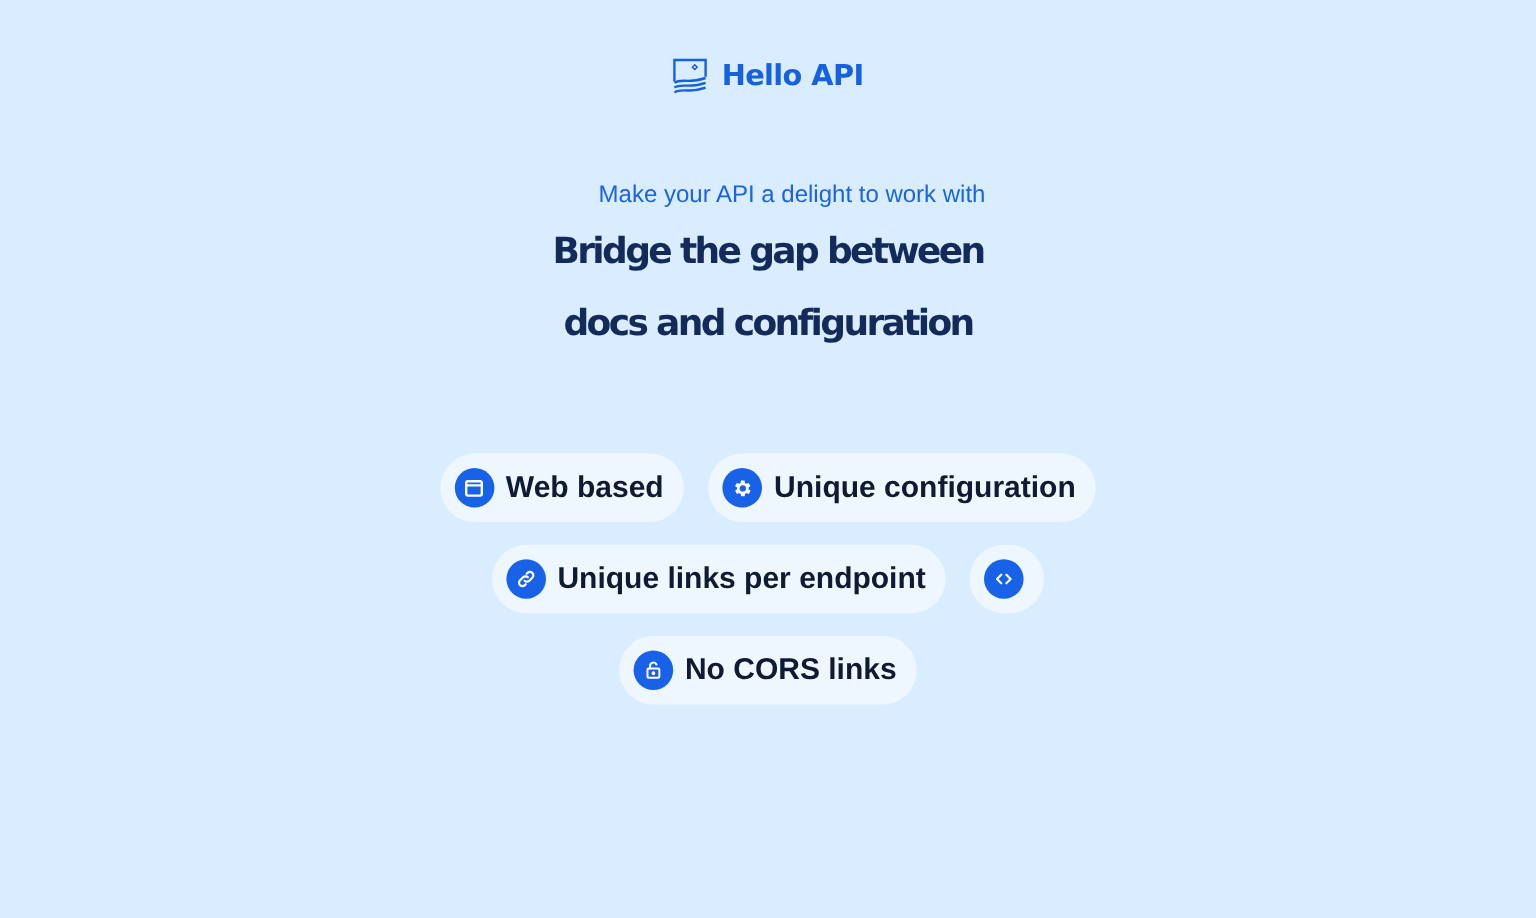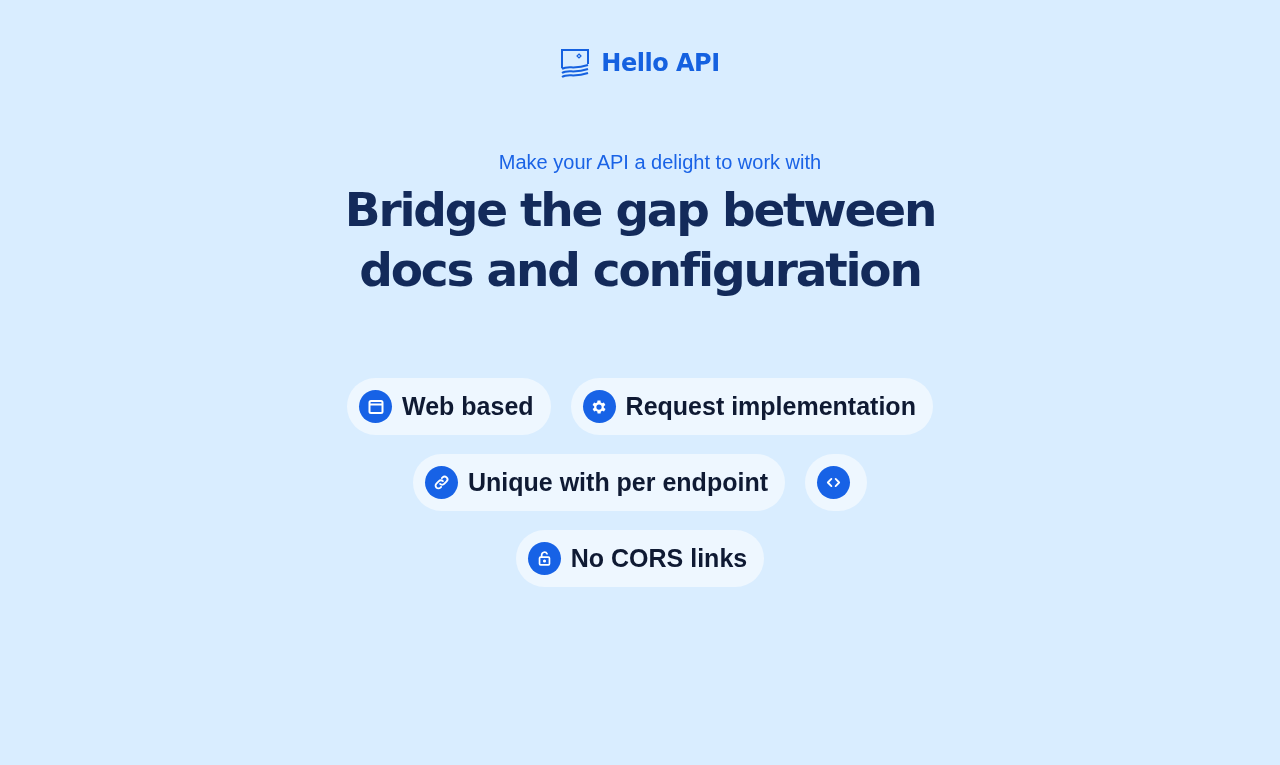--- a/index.html
+++ b/index.html
@@ -20,21 +20,21 @@
     }
     .eyebrow {
       position: absolute; top: 151px; left: 0; width: 1280px; text-align: center;
       color: #1a63e6; font-size: 20px;
       font-family: "Liberation Sans", sans-serif;
       margin-left: 20px;
     }
     .headline {
       position: absolute; top: 180px; left: 0; width: 1280px; text-align: center;
       color: #132a5a; font-weight: 700;
-      font-family: "DejaVu Sans", sans-serif; font-size: 47px;
+      font-family: "DejaVu Sans", sans-serif; font-size: 30px;
       line-height: 60px; letter-spacing: -2.2px; margin: 0;
     }
     .features {
       position: absolute; top: 378px; left: 0; width: 1280px;
       display: flex; flex-direction: column; gap: 19px;
     }
     .row { display: flex; gap: 20px; justify-content: center; }
     .pill {
       height: 57px; box-sizing: border-box;
       background: #eef7ff; border-radius: 29px;
@@ -85,33 +85,33 @@
         </svg>
       </span>
       <span class="lbl">Web based</span>
     </div>
     <div class="pill">
       <span class="ic">
         <svg width="18" height="18" viewBox="0 0 24 24" fill="#fff">
           <path d="M19.4 13a7.6 7.6 0 0 0 0-2l2.1-1.6-2-3.5-2.5 1a7.4 7.4 0 0 0-1.7-1L15 3.2h-4l-.4 2.7a7.4 7.4 0 0 0-1.7 1l-2.5-1-2 3.5L6.6 11a7.6 7.6 0 0 0 0 2l-2.1 1.6 2 3.5 2.5-1a7.4 7.4 0 0 0 1.7 1l.4 2.7h4l.4-2.7a7.4 7.4 0 0 0 1.7-1l2.5 1 2-3.5zM13 15.5a3.5 3.5 0 1 1 0-7 3.5 3.5 0 0 1 0 7z" transform="translate(-1 0)"></path>
         </svg>
       </span>
-      <span class="lbl">Request implementation</span>
+      <span class="lbl">Unique configuration</span>
     </div>
   </div>
 
   <div class="row">
     <div class="pill">
       <span class="ic">
         <svg width="17" height="17" viewBox="0 0 24 24" fill="none" stroke="#fff" stroke-width="2.6" stroke-linecap="round">
           <path d="M10 14a4 4 0 0 0 5.7 0l3.5-3.5a4 4 0 0 0-5.7-5.7l-1 1"></path>
           <path d="M14 10a4 4 0 0 0-5.7 0l-3.5 3.5a4 4 0 0 0 5.7 5.7l1-1"></path>
         </svg>
       </span>
-      <span class="lbl">Unique with per endpoint</span>
+      <span class="lbl">Unique links per endpoint</span>
     </div>
     <div class="pill">
       <span class="ic">
         <svg width="17" height="17" viewBox="0 0 24 24" fill="none" stroke="#fff" stroke-width="2.6" stroke-linecap="round" stroke-linejoin="round">
           <path d="M9 7 L4 12 L9 17"></path>
           <path d="M15 7 L20 12 L15 17"></path>
         </svg>
       </span>
     </div>
   </div>

